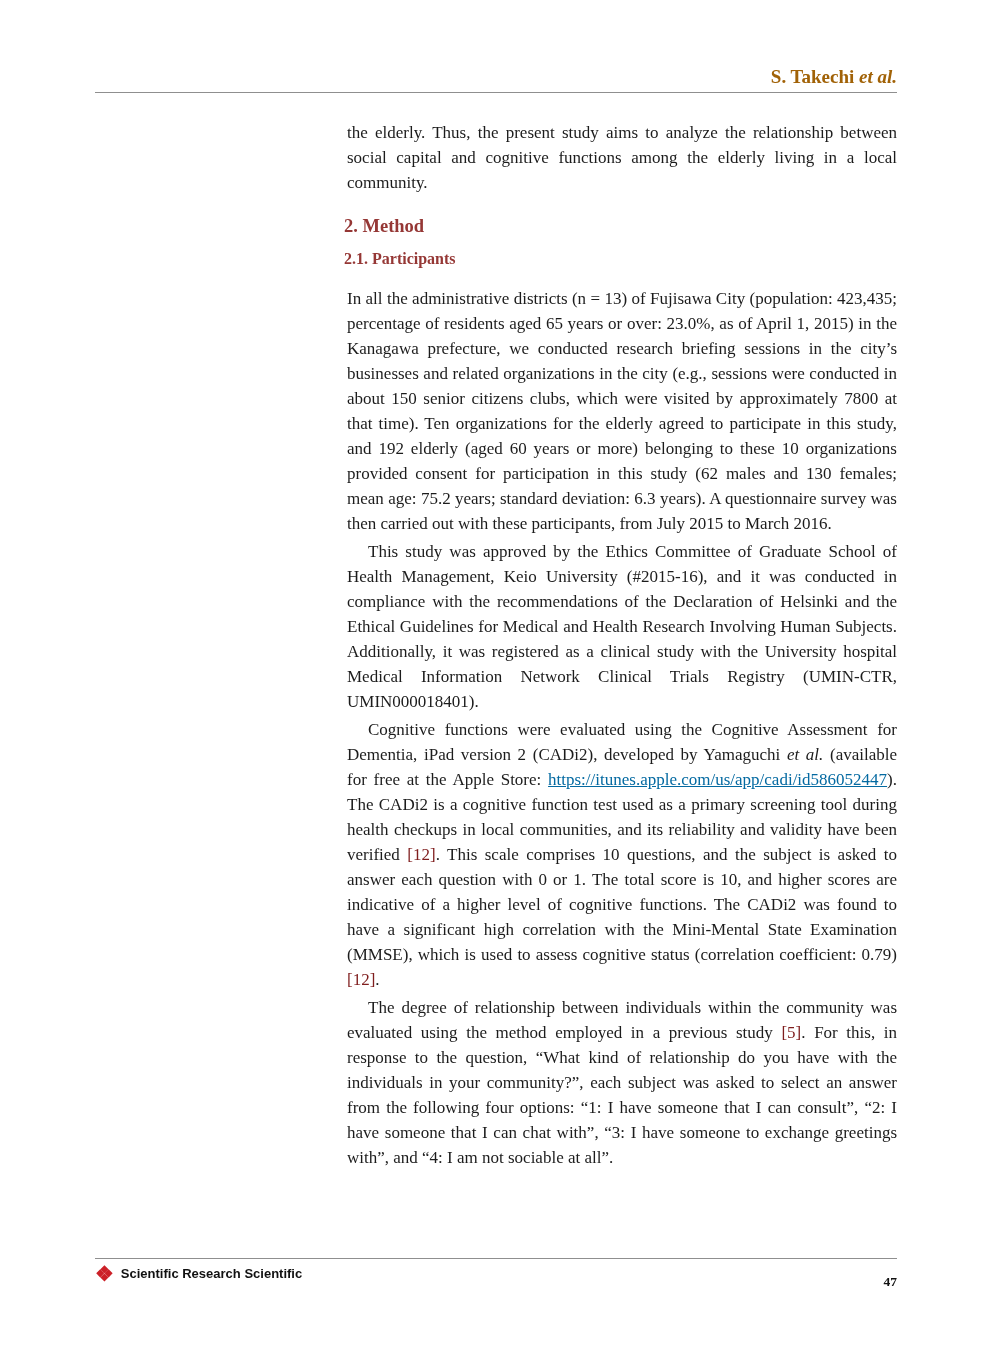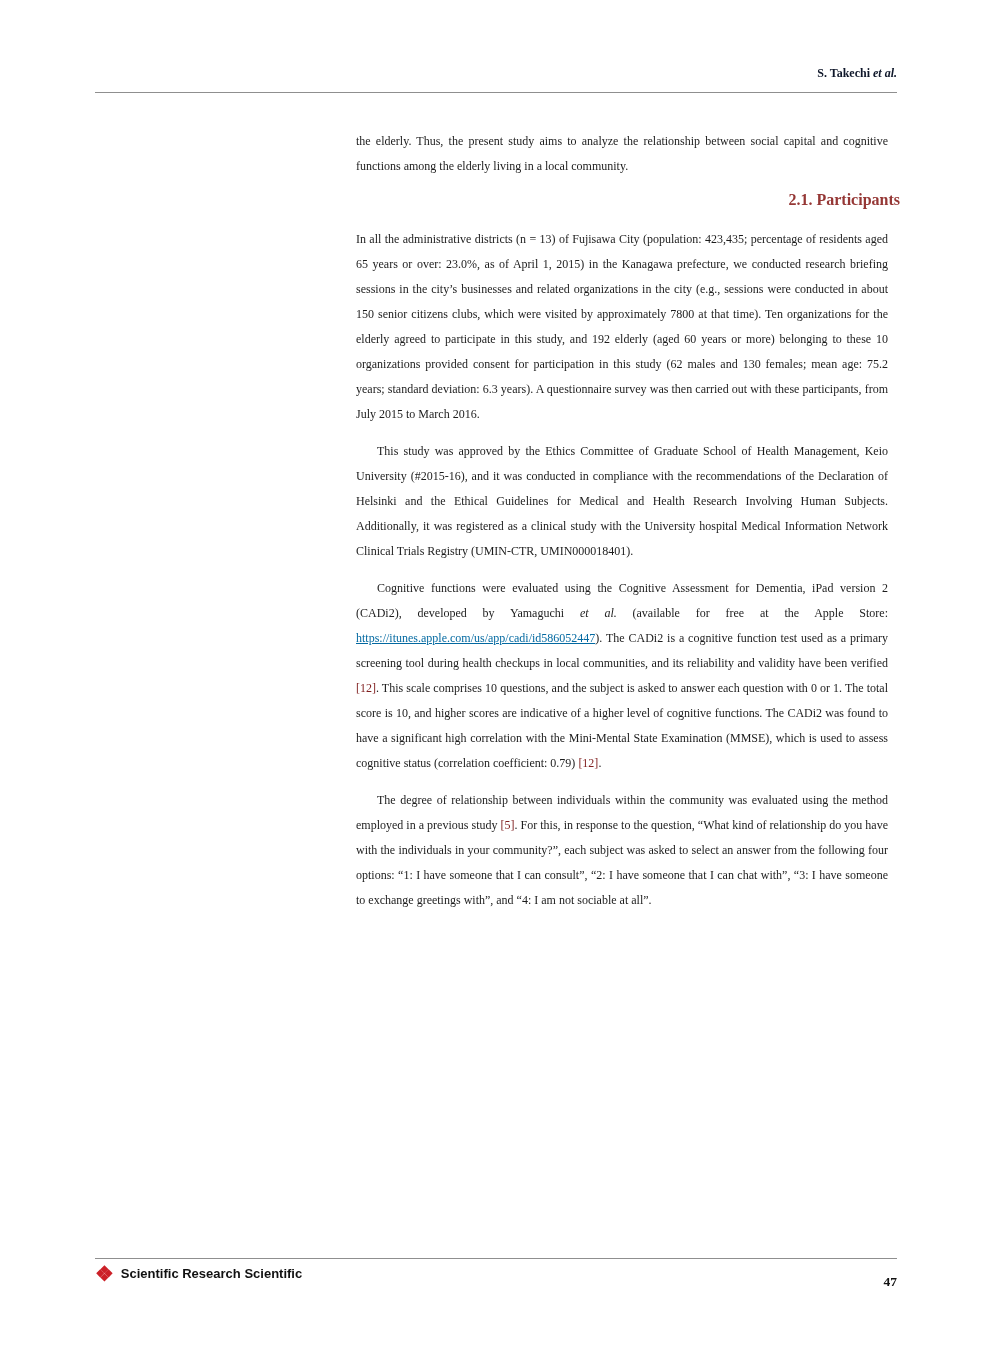--- a/index.html
+++ b/index.html
@@ -14,65 +14,65 @@
     font-family: "Liberation Serif", serif;
     color: #1c1c1c;
     overflow: hidden;
   }
 
   
   .running-head {
     position: absolute;
     top: 66px;
     right: 95px;
-    font-size: 12px;
+    font-size: 19px;
     font-weight: bold;
-    color: #0f172a;
+    color: #a16207;
     text-align: right;
   }
   .rule {
     position: absolute;
     left: 95px;
     right: 95px;
     height: 0;
     border-top: 1px solid #8f8f8f;
   }
   .rule.top { top: 92px; }
   .rule.bottom { top: 1258px; }
 
   
   .content {
     position: absolute;
     left: 344px;
     top: 117px;
     width: 556px;
   }
   .content p {
-    margin: 12px;
-    font-size: 12px;
+    margin: 3px;
+    font-size: 17px;
     line-height: 25px;
     text-align: justify;
     hyphens: auto;
     -webkit-hyphens: auto;
   }
   .content p.indent { text-indent: 21px; }
 
   h1.section {
     color: #953735;
     font-size: 18.5px;
     font-weight: bold;
     margin: 21px 0 13px 0;
   }
   h2.subsection {
     color: #953735;
     font-size: 16px;
     font-weight: bold;
     margin: 21px 0 18px 0;
   }
-  h2.subsection.first { margin-top: 0; text-align: right; }
+  h2.subsection.first { margin-top: 0; }
 
   a.link {
     color: #0369a1;
     cursor: pointer;
   }
   .ref {
     color: #7f1d1d;
     cursor: pointer;
   }
   i { font-style: italic; }
@@ -111,20 +111,21 @@
 <div class="page">
 
   <div class="running-head">S. Takechi <i>et al.</i></div>
 
   <div class="rule top"></div>
 
   <main class="content">
 
     <p>the elderly. Thus, the present study aims to analyze the relationship between social capital and cognitive functions among the elderly living in a local community.</p>
 
+    <h1 class="section">2. Method</h1>
 
     <h2 class="subsection first">2.1. Participants</h2>
 
     <p>In all the administrative districts (n = 13) of Fujisawa City (population: 423,435; percentage of residents aged 65 years or over: 23.0%, as of April 1, 2015) in the Kanagawa prefecture, we conducted research briefing sessions in the city’s businesses and related organizations in the city (e.g., sessions were conducted in about 150 senior citizens clubs, which were visited by approximately 7800 at that time). Ten organizations for the elderly agreed to participate in this study, and 192 elderly (aged 60 years or more) belonging to these 10 organizations provided consent for participation in this study (62 males and 130 females; mean age: 75.2 years; standard deviation: 6.3 years). A questionnaire survey was then carried out with these participants, from July 2015 to March 2016.</p>
 
     <p class="indent">This study was approved by the Ethics Committee of Graduate School of Health Management, Keio University (#2015-16), and it was conducted in compliance with the recommendations of the Declaration of Helsinki and the Ethical Guidelines for Medical and Health Research Involving Human Subjects. Additionally, it was registered as a clinical study with the University hospital Medical Information Network Clinical Trials Registry (UMIN-CTR, UMIN000018401).</p>
 
 
 
     <p class="indent">Cognitive functions were evaluated using the Cognitive Assessment for Dementia, iPad version 2 (CADi2), developed by Yamaguchi <i>et al.</i> (available for free at the Apple Store: <a class="link" href="#">https://itunes.apple.com/us/app/cadi/id586052447</a>). The CADi2 is a cognitive function test used as a primary screening tool during health checkups in local communities, and its reliability and validity have been verified <span class="ref">[12]</span>. This scale comprises 10 questions, and the subject is asked to answer each question with 0 or 1. The total score is 10, and higher scores are indicative of a higher level of cognitive functions. The CADi2 was found to have a significant high correlation with the Mini-Mental State Examination (MMSE), which is used to assess cognitive status (correlation coefficient: 0.79) <span class="ref">[12]</span>.</p>

